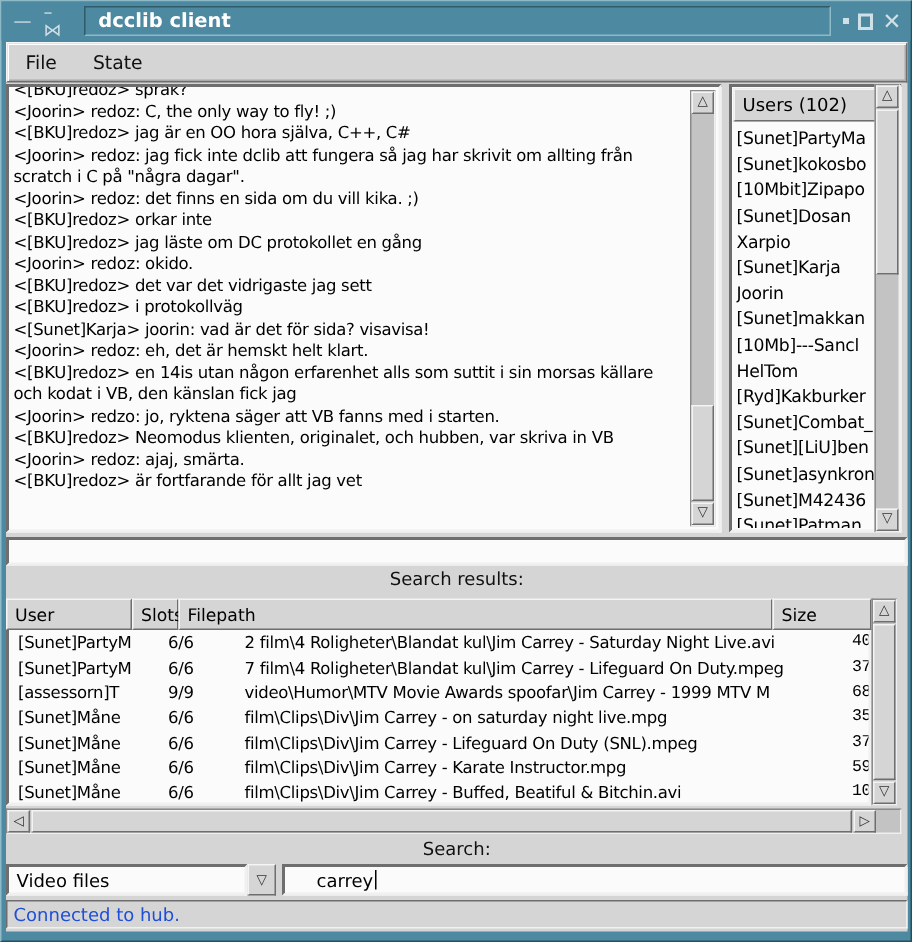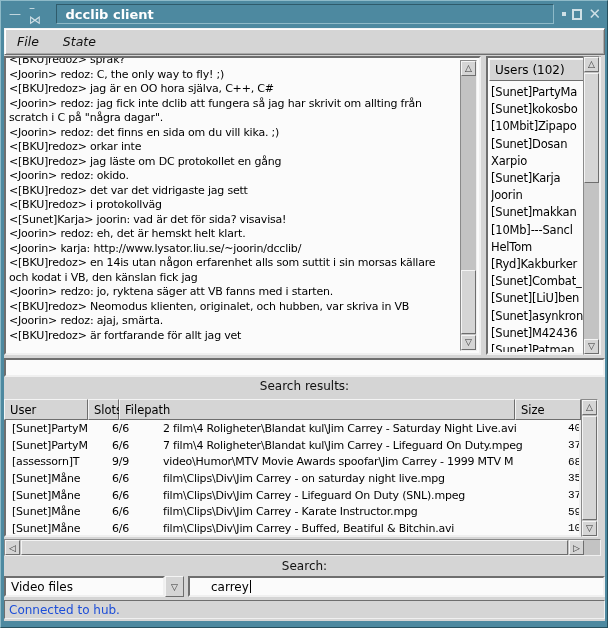--- a/index.html
+++ b/index.html
@@ -28,21 +28,21 @@
 
   .raised { border:1px solid; border-color:#f4f4f4 #6e6e6e #6e6e6e #f4f4f4; }
   .raised2 { border:1px solid; border-color:#f4f4f4 #6e6e6e #6e6e6e #f4f4f4;
              box-shadow: inset 1px 1px 0 #ffffff, inset -1px -1px 0 #aaaaaa; }
   .sunken2 { border:2px solid; border-color:#6e6e6e #f0f0f0 #f0f0f0 #6e6e6e; }
   .sunken1 { border:1px solid; border-color:#6e6e6e #f0f0f0 #f0f0f0 #6e6e6e; }
 
   
   .menubar { position:absolute; left:0; top:0; right:0; height:27px; background:#d5d5d5;
              display:flex; align-items:center; font-size:12.5px; color:#111; }
-  .menu-item { padding:2px 12px;font-style:italic; }
+  .menu-item { padding:2px 12px; }
 
   
   .chat { position:absolute; left:0; top:28px; width:477px; height:299px; background:#fbfbfb; }
   .chat-text { position:absolute; left:3px; top:0px; right:20px; bottom:2px; overflow:hidden; }
   .chat-line { white-space:pre; font-size:11px; line-height:14.5px; letter-spacing:-0.2px; color:#000; }
   .chat-line:first-child { margin-top:-5px; }
 
   
   .vscroll { position:absolute; width:17px; background:#c3c3c3;
              border:1px solid; border-color:#8a8a8a #efefef #efefef #8a8a8a; }
@@ -138,21 +138,20 @@
           <div class="chat-line">&lt;Joorin&gt; redoz: jag fick inte dclib att fungera så jag har skrivit om allting från</div>
           <div class="chat-line">scratch i C på "några dagar".</div>
           <div class="chat-line">&lt;Joorin&gt; redoz: det finns en sida om du vill kika. ;)</div>
           <div class="chat-line">&lt;[BKU]redoz&gt; orkar inte</div>
           <div class="chat-line">&lt;[BKU]redoz&gt; jag läste om DC protokollet en gång</div>
           <div class="chat-line">&lt;Joorin&gt; redoz: okido.</div>
           <div class="chat-line">&lt;[BKU]redoz&gt; det var det vidrigaste jag sett</div>
           <div class="chat-line">&lt;[BKU]redoz&gt; i protokollväg</div>
           <div class="chat-line">&lt;[Sunet]Karja&gt; joorin: vad är det för sida? visavisa!</div>
           <div class="chat-line">&lt;Joorin&gt; redoz: eh, det är hemskt helt klart.</div>
-          <div class="chat-line">&lt;Joorin&gt; karja: http://www.lysator.liu.se/~joorin/dcclib/</div>
           <div class="chat-line">&lt;[BKU]redoz&gt; en 14is utan någon erfarenhet alls som suttit i sin morsas källare</div>
           <div class="chat-line">och kodat i VB, den känslan fick jag</div>
           <div class="chat-line">&lt;Joorin&gt; redzo: jo, ryktena säger att VB fanns med i starten.</div>
           <div class="chat-line">&lt;[BKU]redoz&gt; Neomodus klienten, originalet, och hubben, var skriva in VB</div>
           <div class="chat-line">&lt;Joorin&gt; redoz: ajaj, smärta.</div>
           <div class="chat-line">&lt;[BKU]redoz&gt; är fortfarande för allt jag vet</div>
         </div>
       <div class="vscroll chat-vscroll">
         <div class="sbtn up">△</div>
         <div class="sthumb" style="bottom:16px; height:64px;"></div>

